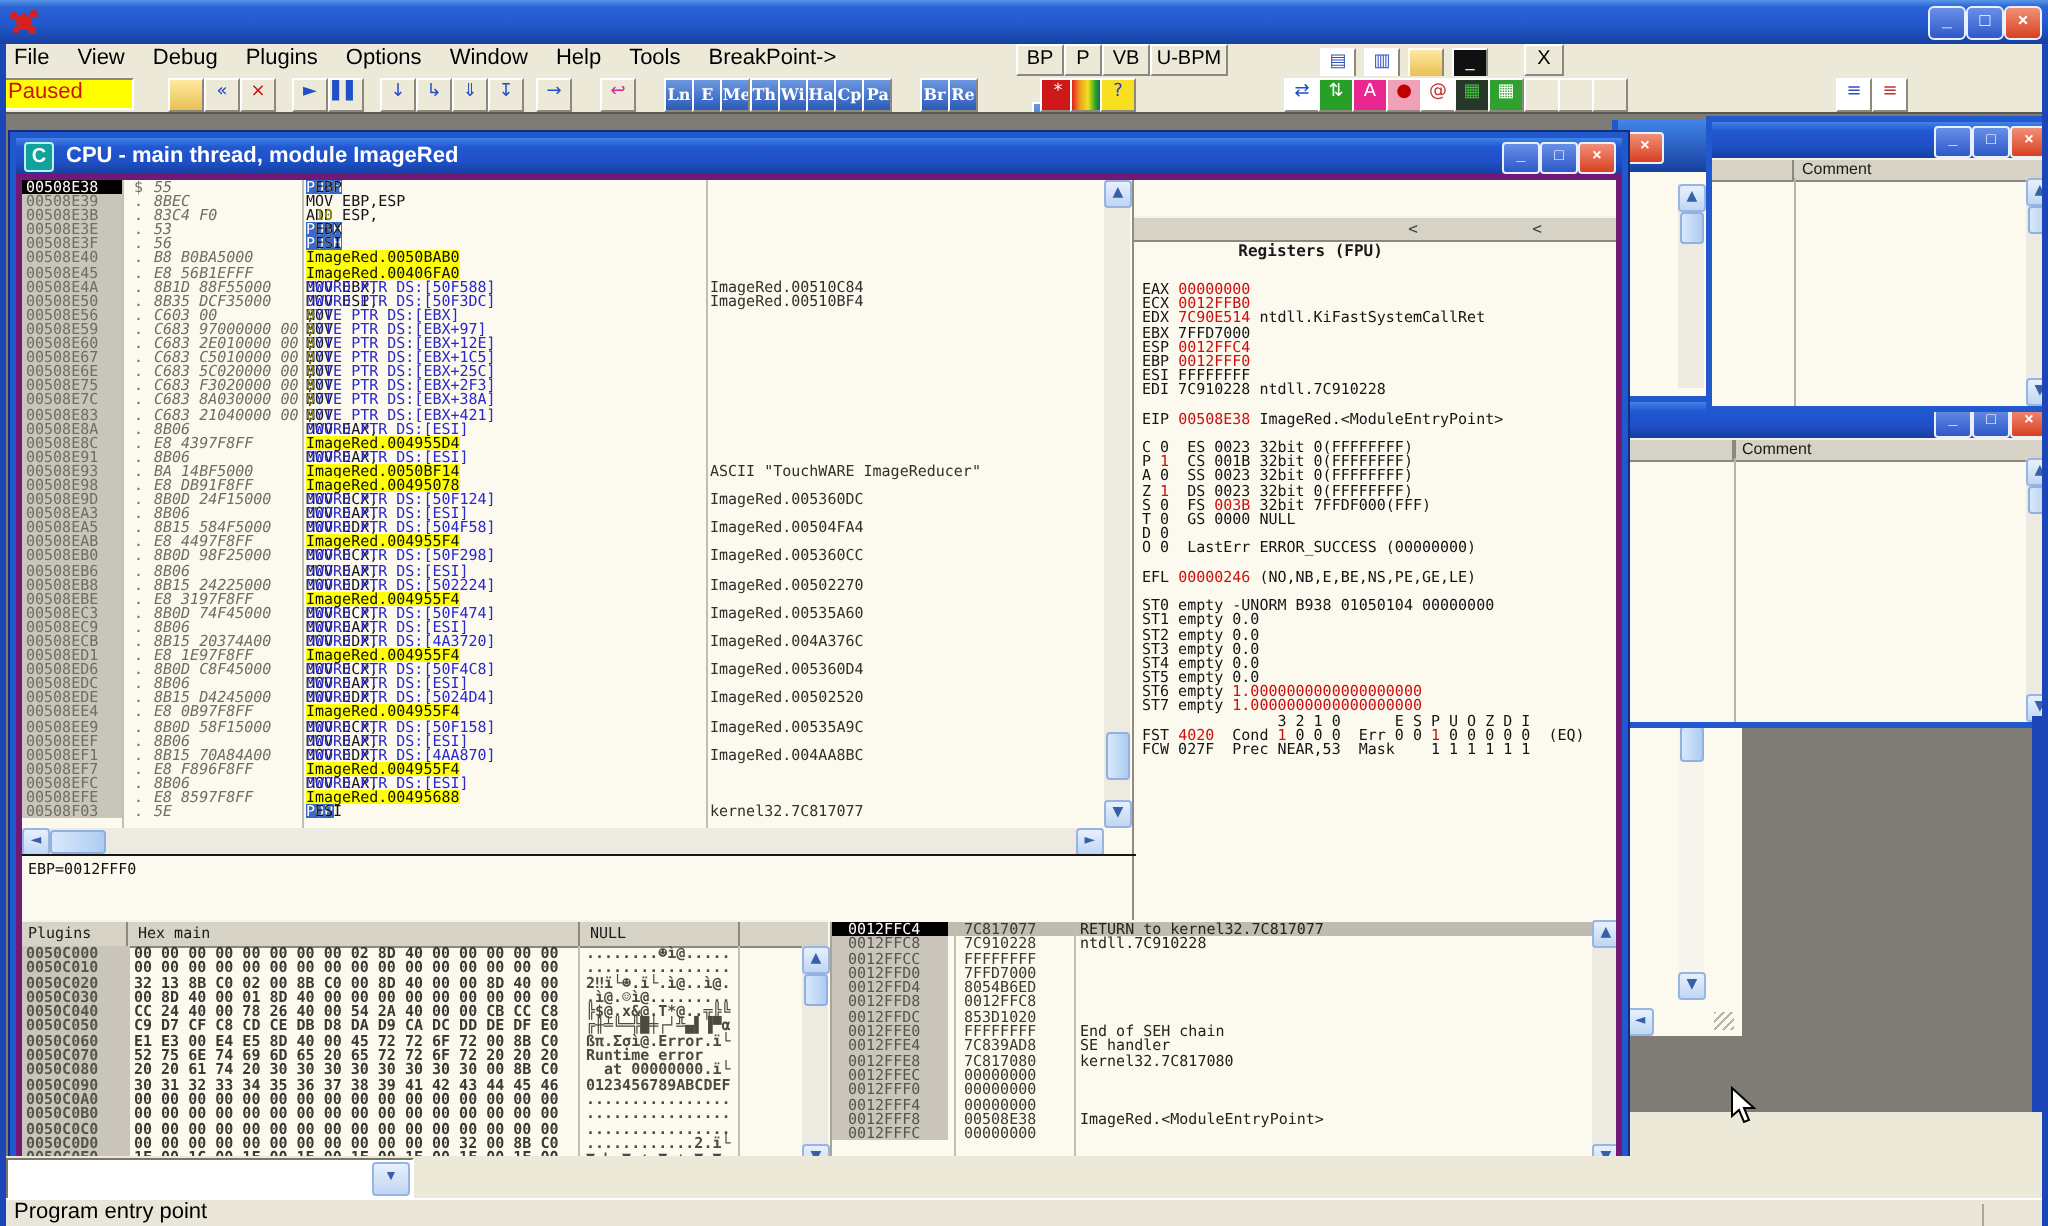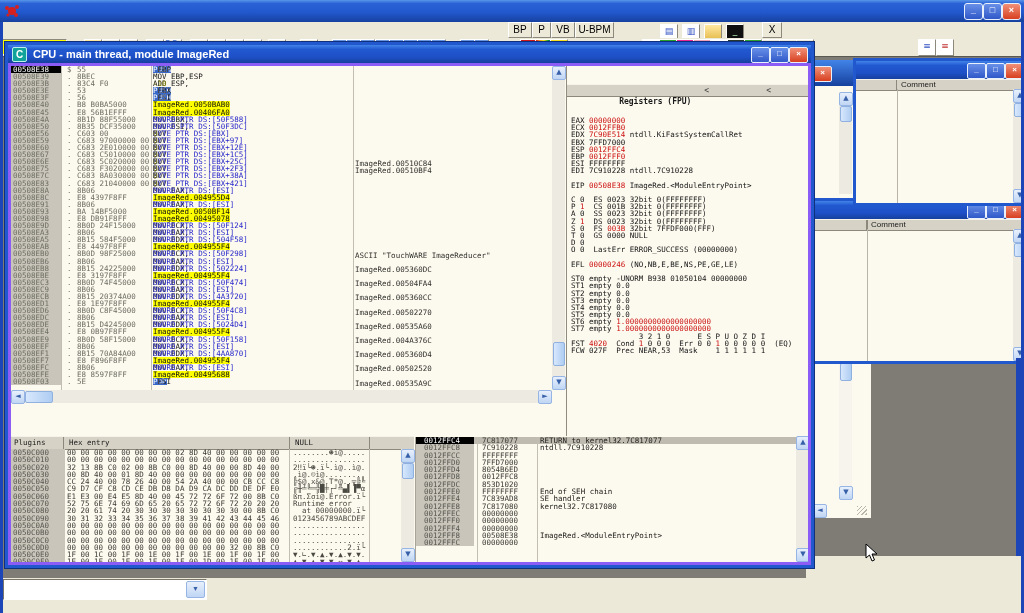--- a/index.html
+++ b/index.html
@@ -36,37 +36,37 @@
   .child-border{border:3px solid #2158CE;}
   .child-title{position:absolute;left:0;top:0;right:0;height:18px;
     background:linear-gradient(180deg,#4284E8 0%,#2158D0 25%,#1E50C8 65%,#16409E 100%);
     color:#fff;font-weight:bold;font-size:11px;line-height:18px;}
   .cbtn{position:absolute;top:2px;width:17px;height:14px;border:1px solid #E8F0FC;border-radius:2px;
         background:linear-gradient(#6890E8,#3058C8);color:#fff;font-size:8px;line-height:12px;
         text-align:center;font-weight:bold;}
   .cbtn.close{background:linear-gradient(#F09078,#D84020);}
   .colhdr{background:#D6D2C6;border-top:1px solid #F4F2EA;border-bottom:1px solid #8C887C;color:#1A1A1A;}
   
-  .cpu-win{position:absolute;left:5px;top:42px;width:803px;height:520px;background:#8b5cf6;
+  .cpu-win{position:absolute;left:5px;top:66px;width:803px;height:520px;background:#701a75;
            box-shadow:0 0 0 1px #10307E;}
   .cpu-content{position:absolute;left:3px;right:3px;top:21px;bottom:3px;background:#FCF9EE;overflow:hidden;}
   .mono{font-family:"DejaVu Sans Mono","DejaVu Sans",monospace;font-size:7.5px;white-space:pre;}
   .cicon{display:inline-block;width:13px;height:13px;background:#11A39B;border:1px solid #BFF0EC;
          border-radius:2px;color:#fff;font:bold 10px "Liberation Sans",sans-serif;text-align:center;
          line-height:13px;margin:2px 6px 0 4px;vertical-align:top;}
   
   .dis{position:absolute;left:0;top:0;width:545px;height:324px;overflow:hidden;}
   .drow{position:relative;height:7.1px;line-height:7.1px;}
   .drow span{position:absolute;top:0;display:block;line-height:7.1px;}
   .da{left:0;width:48px;padding-left:2px;background:#C9C5BA;color:#6E6E64;}
   .da.sel{background:#000;color:#fff;}
   .df{left:56px;color:#6E6E64;}
-  .db{left:66px;color:#6E6E64;}
+  .db{left:66px;color:#6E6E64;font-style:italic;}
   .di{left:142px;}
-  .dc{left:344px;color:#30302C;margin-top:44px;}
+  .dc{left:344px;color:#30302C;}
   .sg-t{color:#141414;} .sg-p{background:#3A68C8;color:#fff;} .sg-c{background:#00D8D8;color:#101010;}
   .sg-y{background:#FFFF00;color:#101010;} .sg-m{color:#2828CC;} .sg-n{color:#8F8F06;} .sg-r{color:#CC1010;}
   .vsep{position:absolute;top:0;bottom:0;width:1px;background:#C2BEB2;}
   
   .sb{position:absolute;background:#EDEBE1;}
   .sb-btn{position:absolute;width:12px;height:12px;background:linear-gradient(#E8F0FC,#C0D6F4);
           border:1px solid #96B4E4;border-radius:2px;color:#3860A8;font-size:7px;line-height:11px;
           text-align:center;font-family:"DejaVu Sans",sans-serif;}
   .sb-thumb{position:absolute;background:linear-gradient(90deg,#D8E8FC,#AECCF2);
             border:1px solid #90B0E0;border-radius:2px;}
@@ -75,21 +75,21 @@
   .reg-title{height:11px;font-weight:bold;font-size:8px;line-height:11px;padding-left:4px;position:relative;}
   .reg-chev{position:absolute;top:0;font-weight:normal;color:#444;}
   .rline{height:7.2px;line-height:7.2px;padding-left:4px;}
   .rline span{line-height:7.2px;}
   
   .info{position:absolute;left:0;top:337px;width:554px;height:33px;border-top:1px solid #16161A;color:#101010;padding:2px 0 0 3px;}
   
   .dump-hdr{position:absolute;left:0;top:370px;width:403px;height:12px;}
   .dump-hdr span{position:absolute;top:0;line-height:11px;}
   .dump{position:absolute;left:0;top:383px;width:390px;bottom:0;overflow:hidden;}
-  .mrow{position:relative;height:7.3px;line-height:7.3px;}
+  .mrow{position:relative;height:7.3px;line-height:7.3px;font-weight:bold;}
   .mrow span{position:absolute;top:0;line-height:7.3px;}
   .ma{left:0;width:52px;padding-left:2px;background:#C9C5BA;color:#55554E;}
   .mh{left:56px;color:#3A3A34;}
   .mx{left:282px;color:#4A4A42;}
   
   .stack{position:absolute;left:404px;top:371px;width:381px;bottom:0;overflow:hidden;border-left:1px solid #A8A49A;}
   .srow{position:relative;height:7.3px;line-height:7.3px;}
   .srow span{position:absolute;top:0;line-height:7.3px;}
   .sa{left:0;width:50px;padding-left:8px;background:#C9C5BA;color:#55554E;}
   .sv{left:66px;color:#3A3A34;}
@@ -123,20 +123,21 @@
           <circle cx="12" cy="12" r="2" fill="#D42020"></circle>
           <circle cx="4" cy="12" r="1.6" fill="#D42020"></circle>
         </svg>
     </span>
     <div class="wbtn" style="right:41px">_</div>
     <div class="wbtn" style="right:22px">□</div>
     <div class="wbtn close" style="right:3px">×</div>
   </div>
 
   <div class="menubar" id="menubar">
+    <span id="menu-items"><span class="menu-item">File</span><span class="menu-item">View</span><span class="menu-item">Debug</span><span class="menu-item">Plugins</span><span class="menu-item">Options</span><span class="menu-item">Window</span><span class="menu-item">Help</span><span class="menu-item">Tools</span><span class="menu-item">BreakPoint-&gt;</span></span>
     <div class="pbtn" style="left:762px;width:18px">X</div>
   <div class="pbtn" style="left: 508px; width: 22px;">BP</div><div class="pbtn" style="left: 532px; width: 17px;">P</div><div class="pbtn" style="left: 551px; width: 22px;">VB</div><div class="pbtn" style="left: 575px; width: 37px;">U-BPM</div><div class="tbtn mico" style="left: 660px; background: rgb(255, 255, 255);">
         <span class="tg" style="color: rgb(48, 80, 192);">▤</span>
       </div><div class="tbtn mico" style="left: 682px; background: rgb(255, 255, 255);">
         <span class="tg" style="color: rgb(48, 80, 192);">▥</span>
       </div><div class="tbtn mico folder" style="left: 704px;">
         <span class="tg"></span>
       </div><div class="tbtn mico" style="left: 726px; background: rgb(16, 16, 16);">
         <span class="tg" style="color: rgb(192, 255, 192);">_</span>
       </div></div>
@@ -322,25 +323,26 @@
       <div class="regs">
         <div class="reg-title colhdr">
           <span>Registers (FPU)</span>
           <span class="reg-chev" style="right:100px">&lt;</span>
           <span class="reg-chev" style="right:38px">&lt;</span>
         </div>
         <div id="reg-lines" style="padding-top:2px;"><div class="rline"><span class="sg-t">EAX </span><span class="sg-r">00000000</span></div><div class="rline"><span class="sg-t">ECX </span><span class="sg-r">0012FFB0</span></div><div class="rline"><span class="sg-t">EDX </span><span class="sg-r">7C90E514</span><span class="sg-t"> ntdll.KiFastSystemCallRet</span></div><div class="rline"><span class="sg-t">EBX 7FFD7000</span></div><div class="rline"><span class="sg-t">ESP </span><span class="sg-r">0012FFC4</span></div><div class="rline"><span class="sg-t">EBP </span><span class="sg-r">0012FFF0</span></div><div class="rline"><span class="sg-t">ESI FFFFFFFF</span></div><div class="rline"><span class="sg-t">EDI 7C910228 ntdll.7C910228</span></div><div class="rline">&nbsp;</div><div class="rline"><span class="sg-t">EIP </span><span class="sg-r">00508E38</span><span class="sg-t"> ImageRed.&lt;ModuleEntryPoint&gt;</span></div><div class="rline">&nbsp;</div><div class="rline"><span class="sg-t">C 0  ES 0023 32bit 0(FFFFFFFF)</span></div><div class="rline"><span class="sg-t">P </span><span class="sg-r">1</span><span class="sg-t">  CS 001B 32bit 0(FFFFFFFF)</span></div><div class="rline"><span class="sg-t">A 0  SS 0023 32bit 0(FFFFFFFF)</span></div><div class="rline"><span class="sg-t">Z </span><span class="sg-r">1</span><span class="sg-t">  DS 0023 32bit 0(FFFFFFFF)</span></div><div class="rline"><span class="sg-t">S 0  FS </span><span class="sg-r">003B</span><span class="sg-t"> 32bit 7FFDF000(FFF)</span></div><div class="rline"><span class="sg-t">T 0  GS 0000 NULL</span></div><div class="rline"><span class="sg-t">D 0</span></div><div class="rline"><span class="sg-t">O 0  LastErr ERROR_SUCCESS (00000000)</span></div><div class="rline">&nbsp;</div><div class="rline"><span class="sg-t">EFL </span><span class="sg-r">00000246</span><span class="sg-t"> (NO,NB,E,BE,NS,PE,GE,LE)</span></div><div class="rline">&nbsp;</div><div class="rline"><span class="sg-t">ST0 empty -UNORM B938 01050104 00000000</span></div><div class="rline"><span class="sg-t">ST1 empty 0.0</span></div><div class="rline"><span class="sg-t">ST2 empty 0.0</span></div><div class="rline"><span class="sg-t">ST3 empty 0.0</span></div><div class="rline"><span class="sg-t">ST4 empty 0.0</span></div><div class="rline"><span class="sg-t">ST5 empty 0.0</span></div><div class="rline"><span class="sg-t">ST6 empty </span><span class="sg-r">1.0000000000000000000</span></div><div class="rline"><span class="sg-t">ST7 empty </span><span class="sg-r">1.0000000000000000000</span></div><div class="rline"><span class="sg-t">               3 2 1 0      E S P U O Z D I</span></div><div class="rline"><span class="sg-t">FST </span><span class="sg-r">4020</span><span class="sg-t">  Cond </span><span class="sg-r">1</span><span class="sg-t"> 0 0 0  Err 0 0 </span><span class="sg-r">1</span><span class="sg-t"> 0 0 0 0 0  (EQ)</span></div><div class="rline"><span class="sg-t">FCW 027F  Prec NEAR,53  Mask    1 1 1 1 1 1</span></div></div>
       </div>
 
       
+      <div class="info"><span>EBP=0012FFF0</span></div>
 
       
       <div class="dump-hdr colhdr">
         <span style="left:3px">Plugins</span>
-        <span style="left:58px">Hex entry</span>
+        <span style="left:58px">Hex main</span>
         <span style="left:284px">NULL</span>
         <span class="sw-cell" style="left:52px;width:0;"></span>
         <span class="sw-cell" style="left:278px;width:0;"></span>
         <span class="sw-cell" style="left:358px;width:0;"></span>
       </div>
       
       <div class="dump" id="dump-rows"><div class="mrow"><span class="ma">0050C000</span><span class="mh">00 00 00 00 00 00 00 00 02 8D 40 00 00 00 00 00</span><span class="mx">........☻ì@.....</span></div><div class="mrow"><span class="ma">0050C010</span><span class="mh">00 00 00 00 00 00 00 00 00 00 00 00 00 00 00 00</span><span class="mx">................</span></div><div class="mrow"><span class="ma">0050C020</span><span class="mh">32 13 8B C0 02 00 8B C0 00 8D 40 00 00 8D 40 00</span><span class="mx">2‼ï└☻.ï└.ì@..ì@.</span></div><div class="mrow"><span class="ma">0050C030</span><span class="mh">00 8D 40 00 01 8D 40 00 00 00 00 00 00 00 00 00</span><span class="mx">.ì@.☺ì@.........</span></div><div class="mrow"><span class="ma">0050C040</span><span class="mh">CC 24 40 00 78 26 40 00 54 2A 40 00 00 CB CC C8</span><span class="mx">╠$@.x&amp;@.T*@..╦╠╚</span></div><div class="mrow"><span class="ma">0050C050</span><span class="mh">C9 D7 CF C8 CD CE DB D8 DA D9 CA DC DD DE DF E0</span><span class="mx">╔╫╧╚═╬█╪┌┘╩▄▌▐▀α</span></div><div class="mrow"><span class="ma">0050C060</span><span class="mh">E1 E3 00 E4 E5 8D 40 00 45 72 72 6F 72 00 8B C0</span><span class="mx">ßπ.Σσì@.Error.ï└</span></div><div class="mrow"><span class="ma">0050C070</span><span class="mh">52 75 6E 74 69 6D 65 20 65 72 72 6F 72 20 20 20</span><span class="mx">Runtime error   </span></div><div class="mrow"><span class="ma">0050C080</span><span class="mh">20 20 61 74 20 30 30 30 30 30 30 30 30 00 8B C0</span><span class="mx">  at 00000000.ï└</span></div><div class="mrow"><span class="ma">0050C090</span><span class="mh">30 31 32 33 34 35 36 37 38 39 41 42 43 44 45 46</span><span class="mx">0123456789ABCDEF</span></div><div class="mrow"><span class="ma">0050C0A0</span><span class="mh">00 00 00 00 00 00 00 00 00 00 00 00 00 00 00 00</span><span class="mx">................</span></div><div class="mrow"><span class="ma">0050C0B0</span><span class="mh">00 00 00 00 00 00 00 00 00 00 00 00 00 00 00 00</span><span class="mx">................</span></div><div class="mrow"><span class="ma">0050C0C0</span><span class="mh">00 00 00 00 00 00 00 00 00 00 00 00 00 00 00 00</span><span class="mx">................</span></div><div class="mrow"><span class="ma">0050C0D0</span><span class="mh">00 00 00 00 00 00 00 00 00 00 00 00 32 00 8B C0</span><span class="mx">............2.ï└</span></div><div class="mrow"><span class="ma">0050C0E0</span><span class="mh">1F 00 1C 00 1F 00 1E 00 1F 00 1E 00 1F 00 1F 00</span><span class="mx">▼.∟.▼.▲.▼.▲.▼.▼.</span></div><div class="mrow"><span class="ma">0050C0F0</span><span class="mh">1E 00 1F 00 1E 00 1F 00 1F 00 1D 00 1F 00 1E 00</span><span class="mx">▲.▼.▲.▼.▼.↔.▼.▲.</span></div></div>
       <div class="vsep" style="left:278px;top:383px;bottom:0;"></div>
       <div class="vsep" style="left:358px;top:383px;bottom:0;"></div>
       <div class="sb" style="left:390px;top:383px;width:13px;bottom:0;">
@@ -362,19 +364,23 @@
 
   <div class="edge" style="left:0;top:22px;width:3px;height:591px;"></div>
   <div class="edge" style="left:1021px;top:22px;width:3px;height:591px;"></div>
 
   <div class="comborow">
     <div class="combo">
       <input style="position: absolute; left: 1px; top: 1px; width: 180px; height: 15px; border: none; outline: none; font-size: 10px;" value="">
       <div class="combo-btn">▼</div>
     </div>
   </div>
+  <div class="statusbar">
+    <span style="padding-left:4px">Program entry point</span>
+    <div style="position:absolute;left:988px;top:2px;bottom:1px;width:1px;background:#ACA899;"></div>
+  </div>
 
   <div style="position:absolute;left:865px;top:543px;width:13px;height:20px;">
     <svg width="13" height="20" viewBox="0 0 13 20">
         <polygon points="1,1 1,15 4.5,12 7,18 9.5,17 7,11 12,11" fill="#FFFFFF" stroke="#000000" stroke-width="1"></polygon>
       </svg>
   </div>
 </div>
 
 </body></html>

